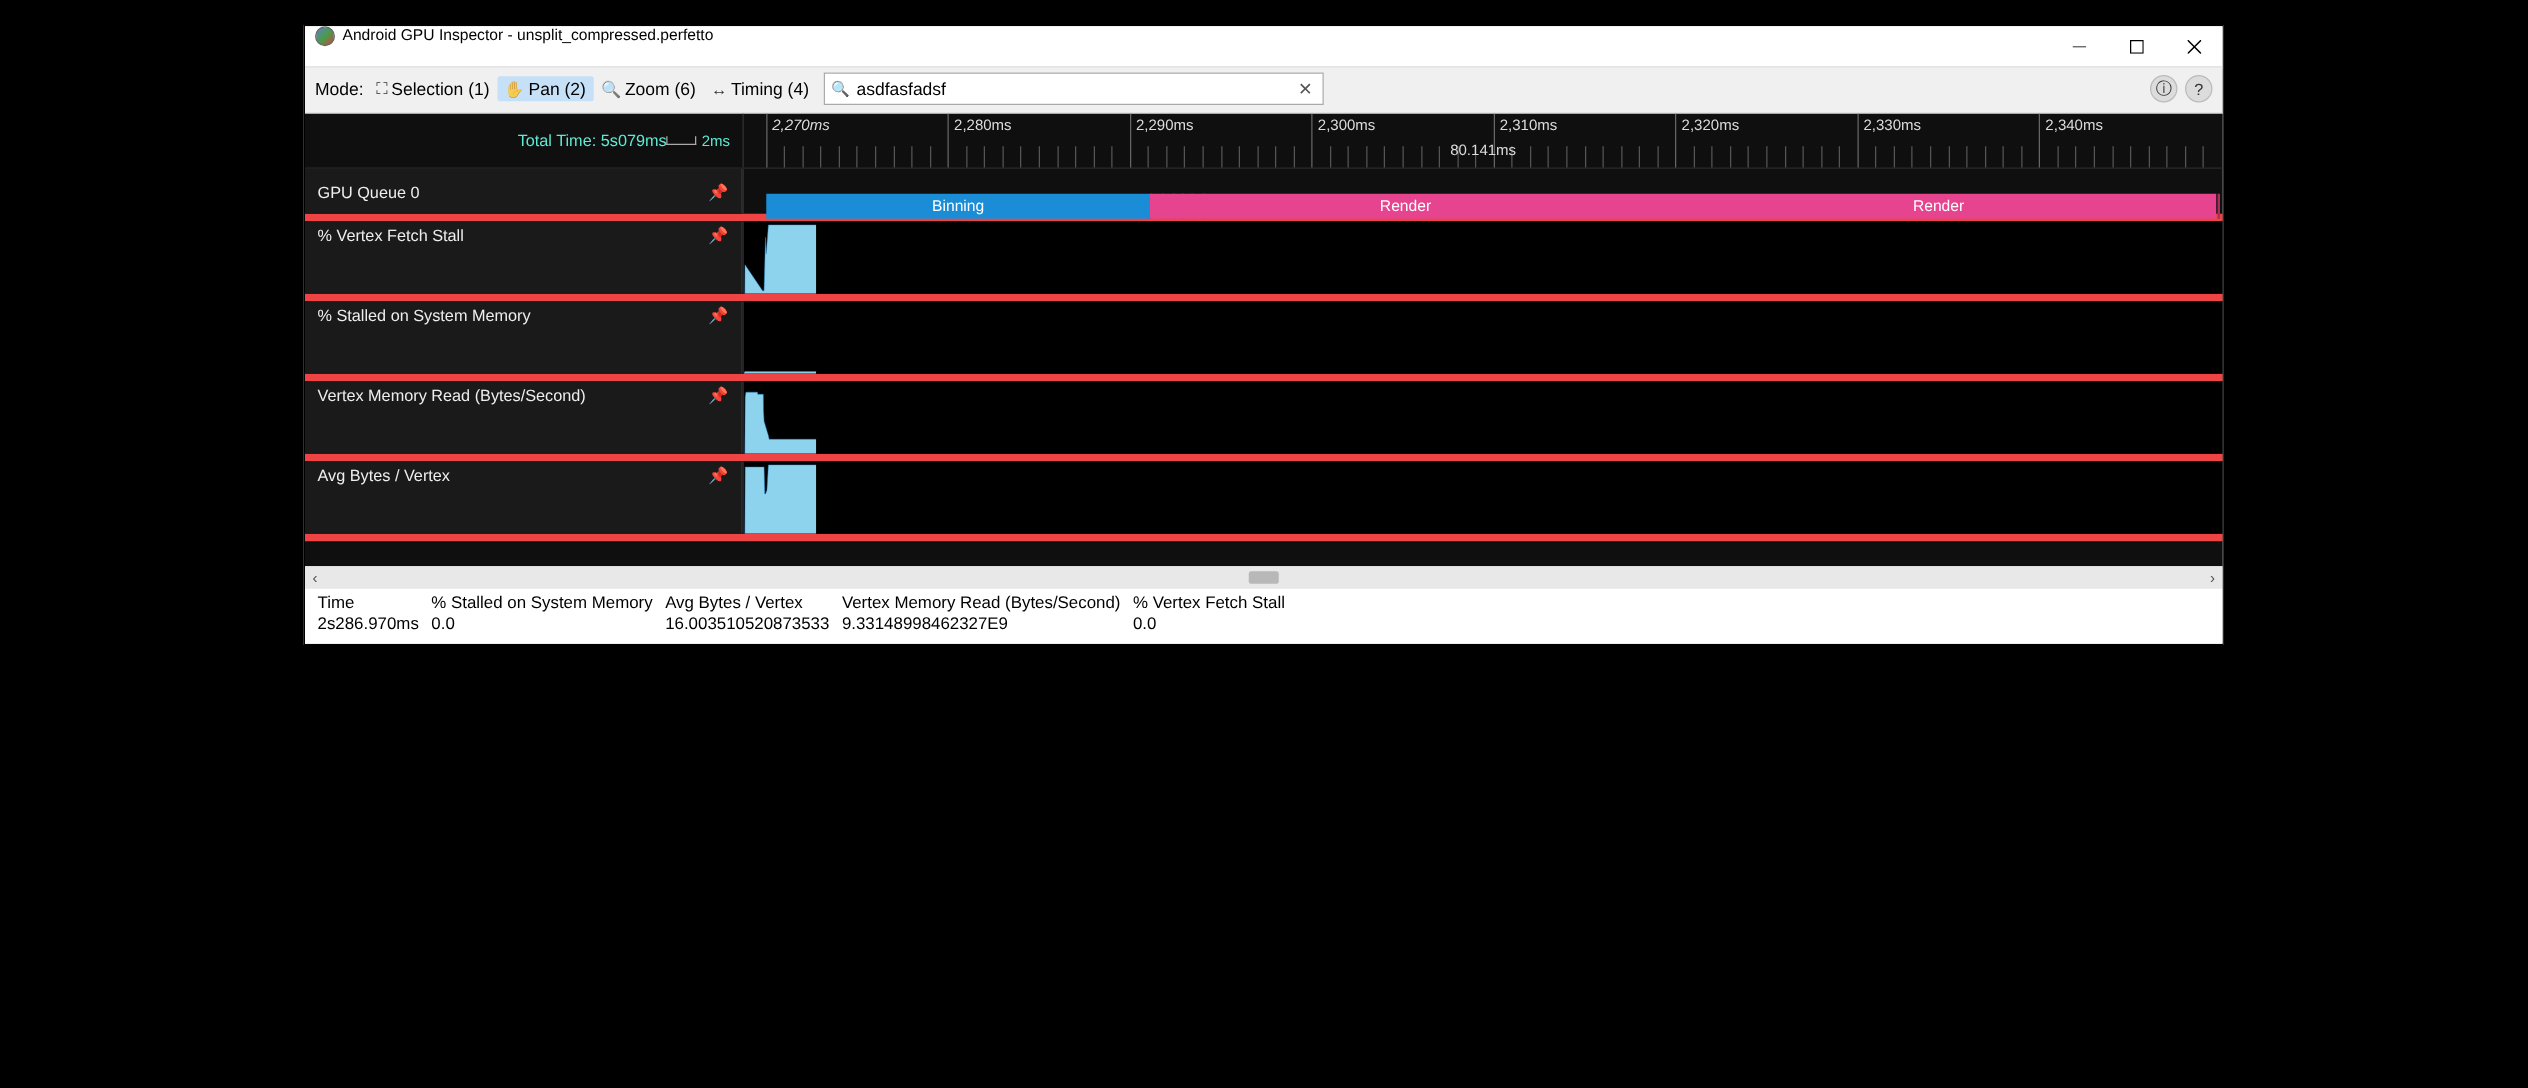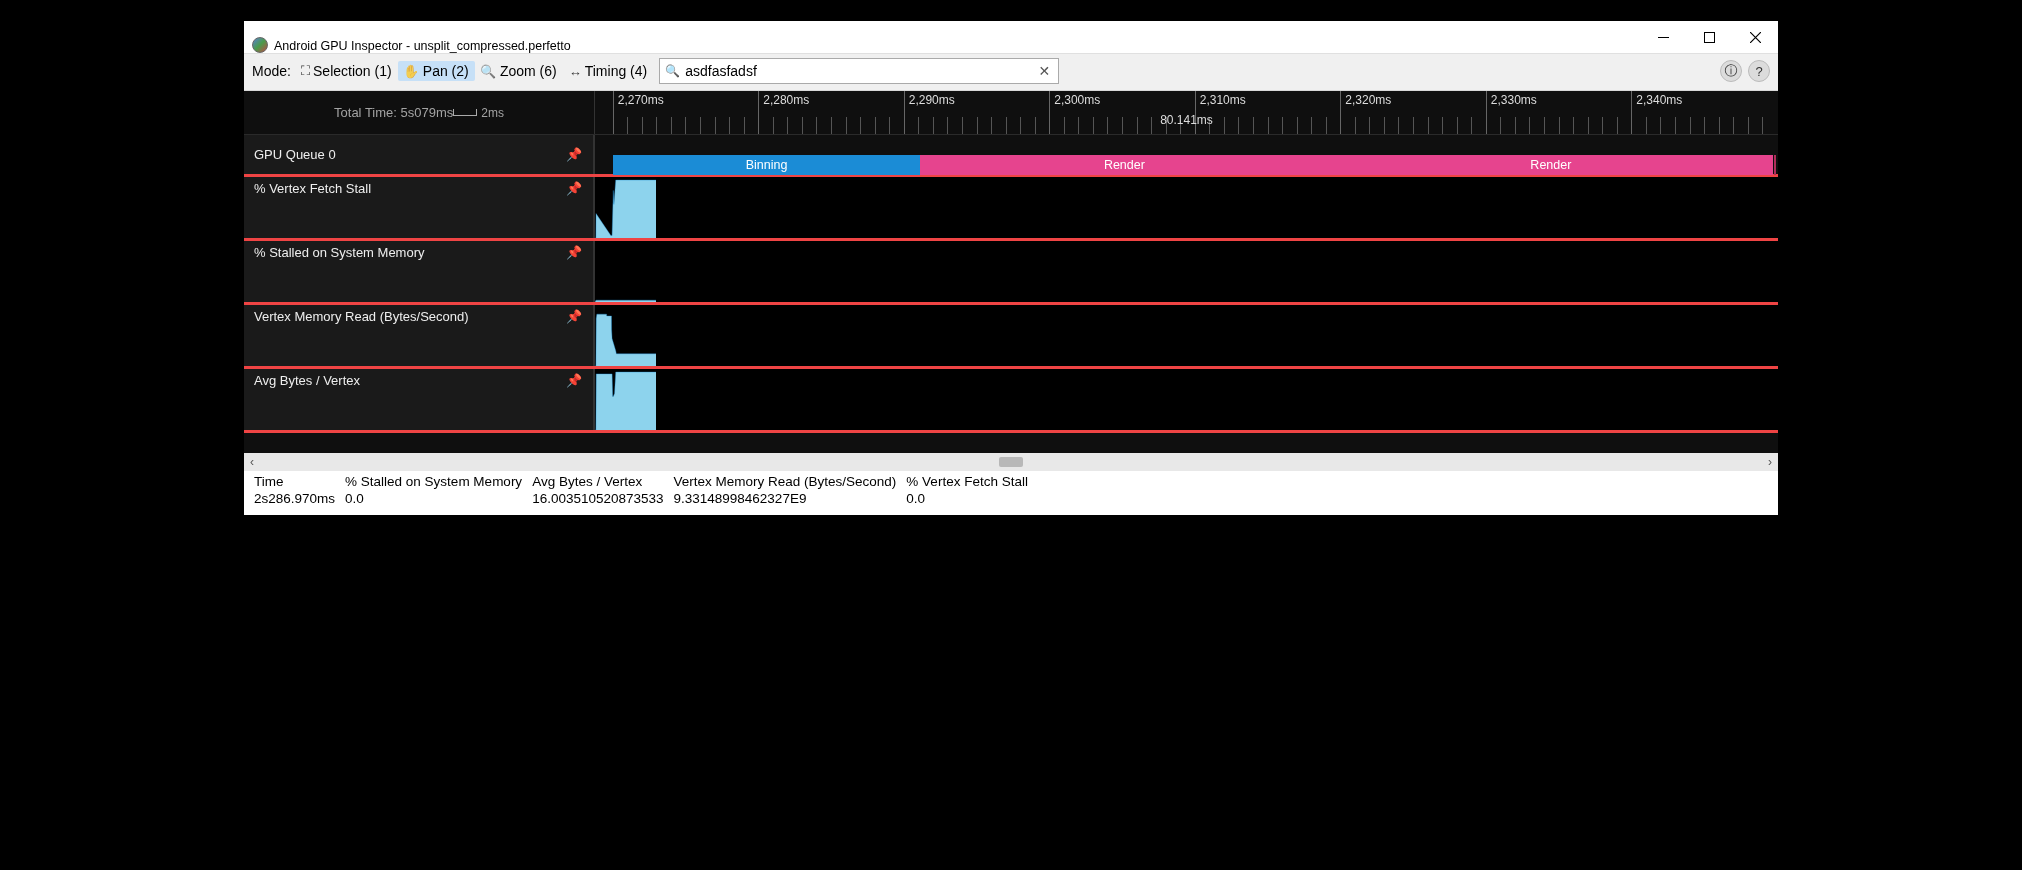--- a/index.html
+++ b/index.html
@@ -1,19 +1,19 @@
 <!DOCTYPE html>
 <html><head>
 <meta charset="utf-8">
 <style>
 *{box-sizing:border-box;margin:0;padding:0;font-family:"Segoe UI",Arial,sans-serif}
 body{background:#000;display:flex;justify-content:center;align-items:flex-start;padding:0}
 .outer{background:#000;width:1556px;padding:20px 10px}
 .window{background:#fff;border:1px solid #000;width:100%}
-.titlebar{display:flex;align-items:flex-end;height:32px;padding:0 0 0 8px;background:#fff}
+.titlebar{display:flex;align-items:flex-start;height:32px;padding:0 0 0 8px;background:#fff}
 .titlebar .appicon{width:16px;height:16px;border-radius:50%;background:linear-gradient(135deg,#5b7fd4 0%,#4a9b4a 50%,#c24848 100%);margin-right:6px;border:1px solid #666}
 .titlebar .title{font-size:12.5px;color:#000;flex:1}
 .winbtns{display:flex}
 .winbtn{width:46px;height:32px;display:flex;align-items:center;justify-content:center;font-size:14px;color:#000}
 .menubar{display:flex;gap:0;padding:4px 6px 6px 6px;background:#fff;font-size:14px;color:#000}
 .menubar span{padding:2px 5px;cursor:default}
 .toolbar{display:flex;align-items:center;padding:4px 8px 6px 8px;background:#f0f0f0;border-top:1px solid #e0e0e0;border-bottom:1px solid #d8d8d8;font-size:14px}
 .mode-label{margin-right:4px}
 .mode-btn{display:inline-flex;align-items:center;gap:3px;padding:2px 6px;border-radius:2px;cursor:pointer}
 .mode-btn.active{background:#c6e0f7}
@@ -23,28 +23,28 @@
 .search-wrap input{border:none;outline:none;flex:1;font-size:14px}
 .search-wrap .xico{padding:0 8px;color:#555;font-size:14px;cursor:pointer}
 .toolbar .spacer{flex:1}
 .toolbar .rico{width:22px;height:22px;margin-left:6px;border-radius:50%;background:#dcdcdc;display:flex;align-items:center;justify-content:center;font-size:13px;color:#333;border:1px solid #bbb}
 .timeline-area{background:#0f0f0f;color:#fff;font-size:13px;height:362px;display:flex;flex-direction:column}
 .timeline-row{display:flex;height:22px;align-items:stretch}
 .side-cell{width:350px;display:flex;align-items:center;padding:0 10px;color:#eee;position:relative}
 .side-cell .pin{position:absolute;right:10px;font-size:13px;color:#eee}
 .chart-cell{flex:1;position:relative;border-left:1px solid #333}
 .ruler-row{height:44px;border-bottom:1px solid #2a2a2a}
-.ruler-row .side-cell{color:#a3a3a3;font-size:13px;justify-content:center}
+.ruler-row .side-cell{color:#5eead4;font-size:13px;justify-content:flex-end}
 .ruler-row .side-cell .scale{display:flex;align-items:center;gap:4px;font-size:12px}
 .ruler-row .side-cell .scale::before{content:"";display:inline-block;width:22px;height:6px;border-left:1px solid #aaa;border-right:1px solid #aaa;border-bottom:1px solid #aaa}
 .ruler-ticks{position:absolute;inset:0}
 .ruler-major{position:absolute;top:0;bottom:0;border-left:1px solid #666;font-size:12px;color:#ddd;padding-left:4px;padding-top:2px}
 .ruler-minor{position:absolute;top:26px;bottom:0;border-left:1px solid #555}
 .ruler-span-label{position:absolute;top:22px;color:#ddd;font-size:12px;transform:translateX(-50%)}
-.track-row{display:flex;border-bottom:3px solid #ef4444}
+.track-row{display:flex;border-bottom:6px solid #ef4444}
 .track-row .side-cell{background:#1a1a1a;border-right:1px solid #333;padding-top:4px;align-items:flex-start}
 .gpu-queue-row{height:42px}
 .gpu-queue-row .side-cell{align-items:center;padding-top:0}
 .chart-track{height:64px}
 .chart-track .chart-cell{background:#000}
 .chart-svg{position:absolute;left:0;right:0;bottom:0;height:100%}
 .gpu-surface{position:absolute;left:1.5%;right:0;top:0;height:20px;background:#9a7bd1;color:#fff;font-size:12.5px;display:flex;align-items:center;justify-content:center;border-right:1px solid #333}
 .gpu-bin{position:absolute;left:1.5%;width:26%;top:20px;height:20px;background:#1b8cd6;color:#fff;font-size:12.5px;display:flex;align-items:center;justify-content:center}
 .gpu-render1{position:absolute;left:27.5%;width:34.5%;top:20px;height:20px;background:#e6448e;color:#fff;font-size:12.5px;display:flex;align-items:center;justify-content:center}
 .gpu-render2{position:absolute;left:62%;right:0.4%;top:20px;height:20px;background:#e6448e;color:#fff;font-size:12.5px;display:flex;align-items:center;justify-content:center}
@@ -119,21 +119,21 @@
 
 <div class="timeline-area">
 
   <div class="timeline-row ruler-row">
     <div class="side-cell">
       <span>Total Time: 5s079ms</span>
       <span class="scale">2ms</span>
     </div>
     <div class="chart-cell" id="ruler">
       <div class="ruler-ticks">
-              <div class="ruler-major" style="left: 1.5%;">2,270ms</div>
+              <div class="ruler-major" style="left: 1.5%; font-style: italic;">2,270ms</div>
               <div class="ruler-minor" style="left: 2.73%;"></div>
               <div class="ruler-minor" style="left: 3.96%;"></div>
               <div class="ruler-minor" style="left: 5.19%;"></div>
               <div class="ruler-minor" style="left: 6.42%;"></div>
               <div class="ruler-minor" style="left: 7.65%;"></div>
               <div class="ruler-minor" style="left: 8.88%;"></div>
               <div class="ruler-minor" style="left: 10.11%;"></div>
               <div class="ruler-minor" style="left: 11.34%;"></div>
               <div class="ruler-minor" style="left: 12.57%;"></div>
               <div class="ruler-major" style="left: 13.8%;">2,280ms</div>

